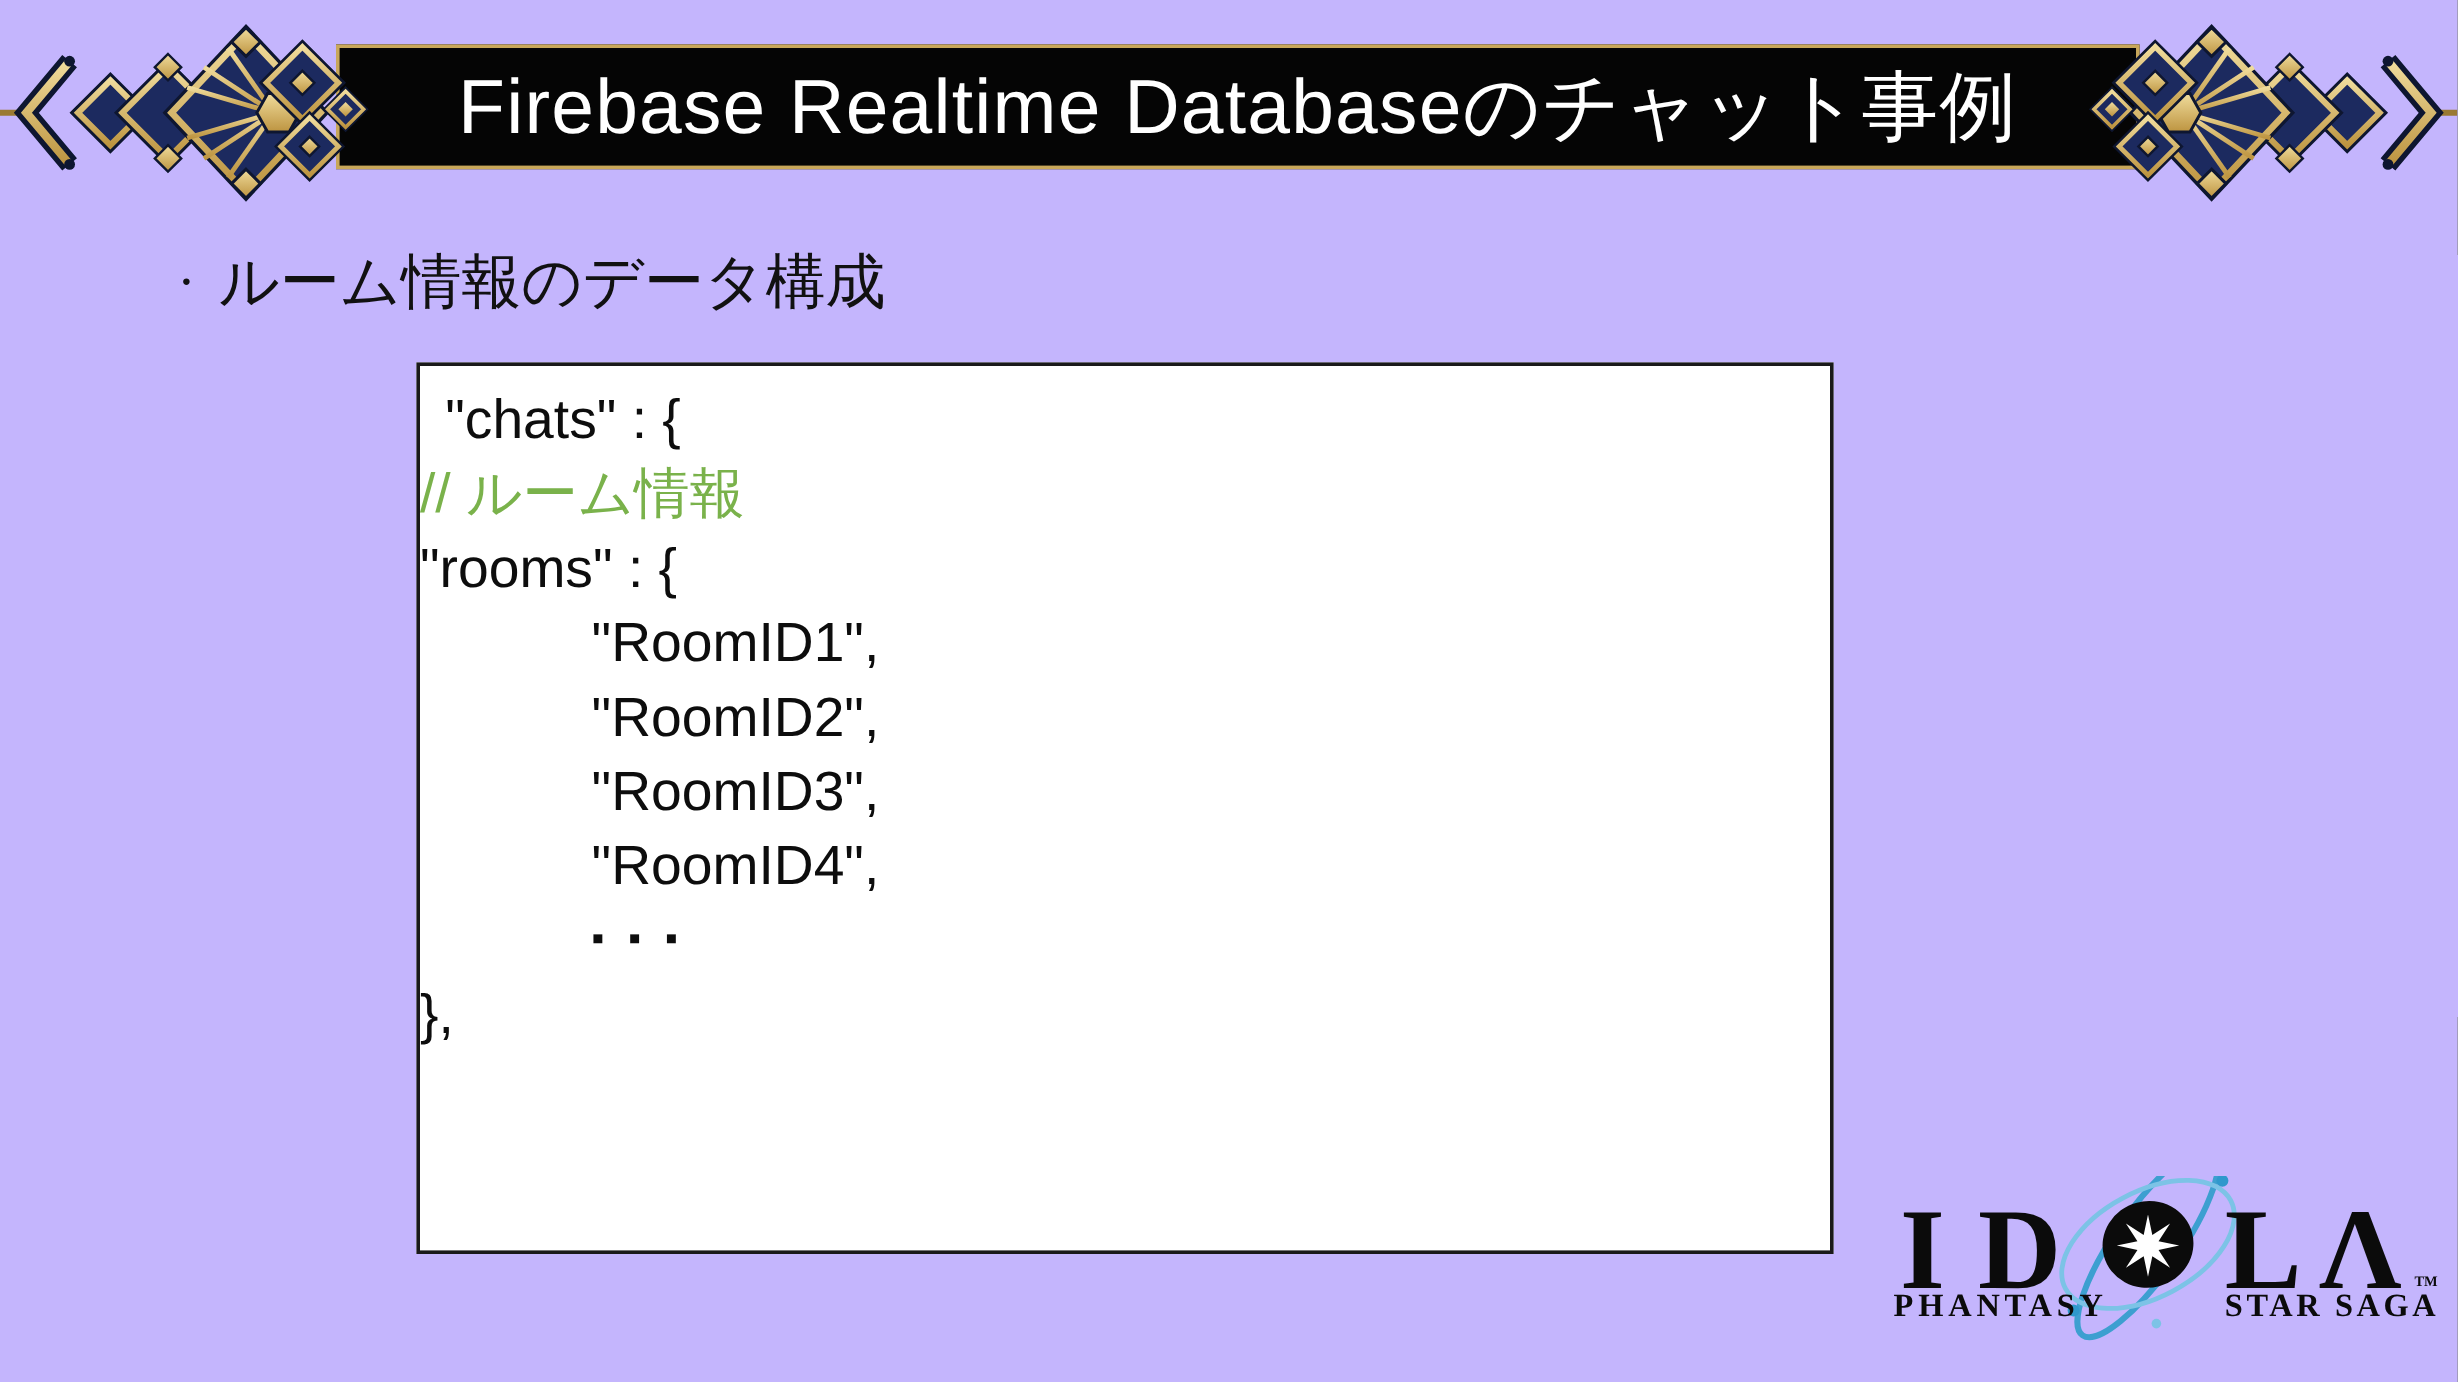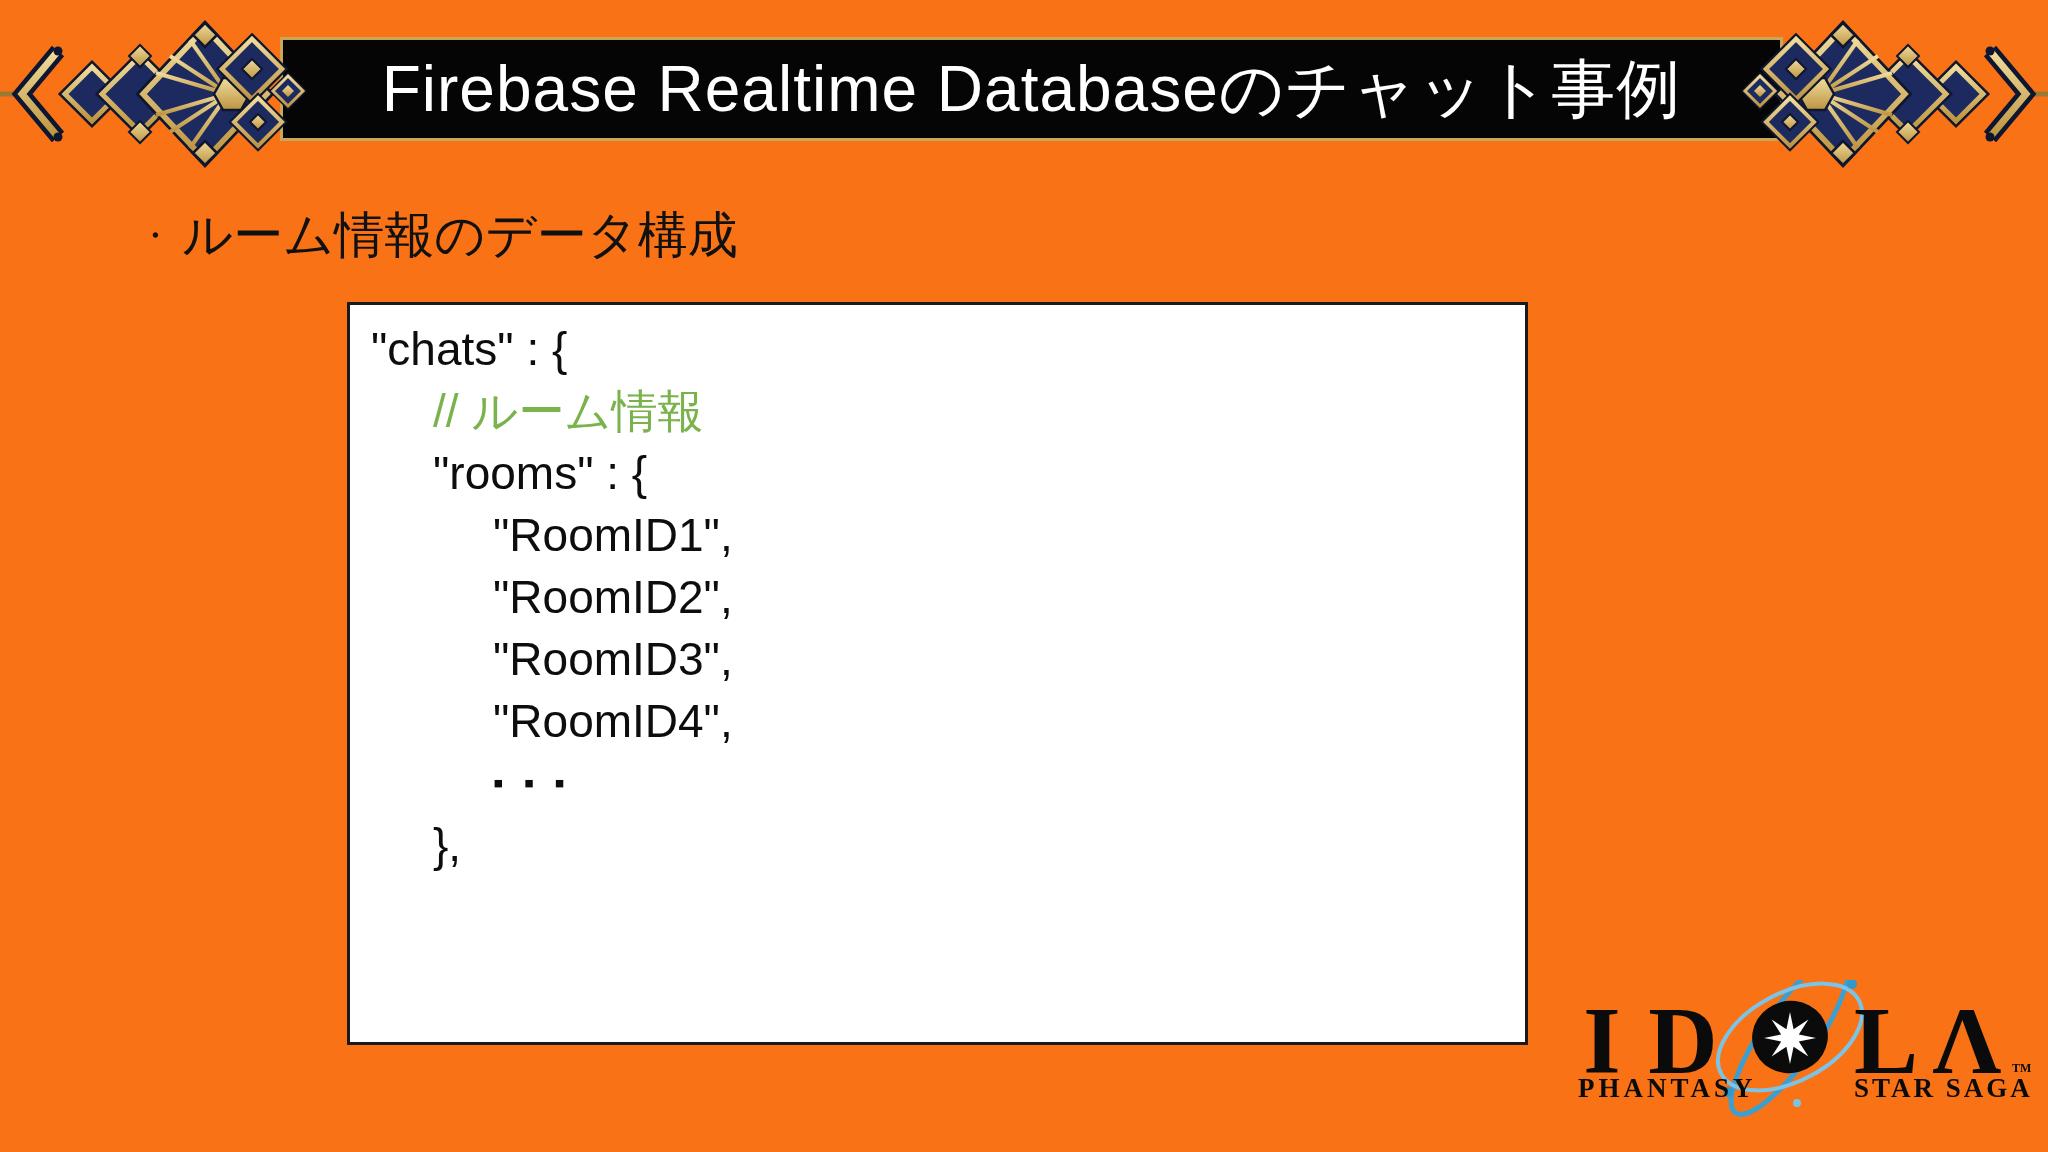--- a/index.html
+++ b/index.html
@@ -1,17 +1,17 @@
 <!DOCTYPE html>
 <html><head>
 <meta charset="utf-8">
 <style>
   html,body{margin:0;padding:0;background:#888;}
   .slide{
-    position:relative;width:2048px;height:1152px;background:#f97316;
+    position:relative;width:2048px;height:1152px;background:#c4b5fd;
     overflow:hidden;font-family:"Liberation Sans","DejaVu Sans",sans-serif;
   }
   
   .title-bar{
     position:absolute;left:280px;top:37px;width:1503px;height:104px;
     background:#050505;border:3px solid #c8a75a;box-sizing:border-box;
     display:flex;align-items:center;justify-content:center;
   }
   .title-bar .title-text{
     color:#ffffff;font-size:64px;letter-spacing:1px;white-space:nowrap;
@@ -29,21 +29,21 @@
   
   .code-box{
     position:absolute;left:347px;top:302px;width:1181px;height:743px;
     background:#ffffff;border:3px solid #1a1a1a;box-sizing:border-box;
     padding-top:13px;overflow:hidden;
   }
   .code-line{
     font-size:46px;line-height:62px;white-space:pre;color:#0d0d0d;
   }
   .code-line.indent-0{padding-left:21px;}
-  .code-line.indent-1{padding-left:83px;}
+  .code-line.indent-1{}
   .code-line.indent-2{padding-left:143px;}
   .code-line.dots{font-size:30px;font-weight:700;letter-spacing:20px;}
   
   .logo{position:absolute;left:1560px;top:980px;width:480px;height:160px;}
   .logo svg{display:block;}
   .logo-wordmark{font-family:"Liberation Serif","DejaVu Serif",serif;font-weight:bold;font-size:96px;}
   .logo-caption{font-family:"Liberation Serif","DejaVu Serif",serif;font-weight:bold;font-size:27px;}
   .logo-tm{font-family:"Liberation Serif","DejaVu Serif",serif;font-weight:bold;font-size:12px;}
 </style>
 </head>

